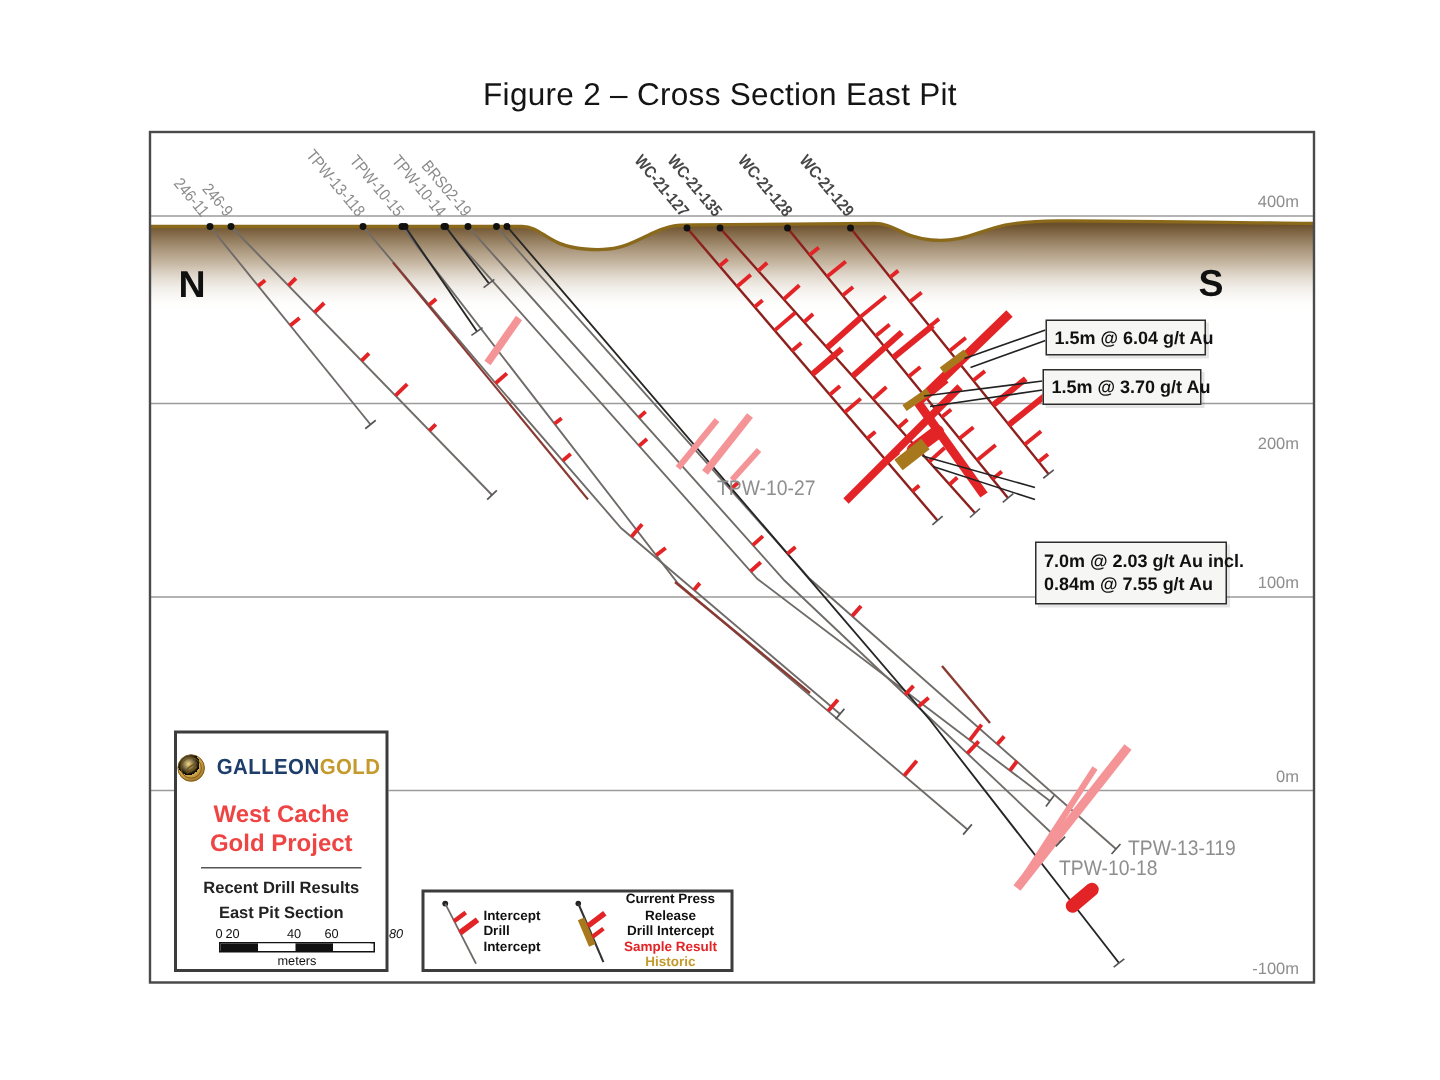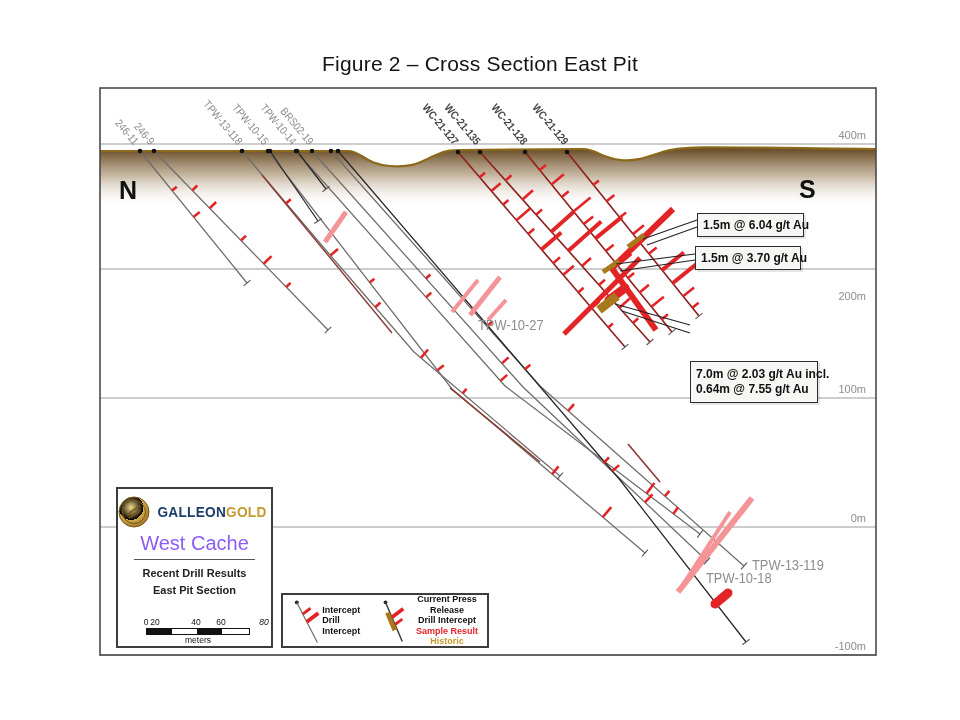--- a/index.html
+++ b/index.html
@@ -13,26 +13,26 @@
             transform:translate(-100%,-100%) rotate(50deg) scaleX(.88)}
   .toplabel.dark{color:#474747;font-weight:700}
   .midlabel{position:absolute;font-size:14px;color:#8e8e8e;white-space:nowrap;
             transform:scaleX(.92);transform-origin:0 50%}
   .elev{position:absolute;width:60px;text-align:right;font-size:11px;color:#8e8e8e}
   .compass{position:absolute;font-size:25px;font-weight:700;color:#101010}
   .callout{position:absolute;background:#f6f6f4;border:1.6px solid #2d2d2d;
            box-shadow:2px 2px 0 rgba(0,0,0,.10);font-weight:700;font-size:12px;
            color:#111;display:flex;flex-direction:column;justify-content:center;
            padding:1px 5px;white-space:nowrap;line-height:15px}
-  .legend-card{position:absolute;left:116px;top:487px;width:157px;height:161px;
+  .legend-card{position:absolute;left:116px;top:487px;width:143px;height:161px;
            background:#fff;border:2px solid #3c3c3c;box-sizing:border-box;text-align:center}
   .logo-row{display:flex;align-items:center;justify-content:center;gap:4px;margin-top:7px}
   .wordmark{font-size:14.5px;font-weight:700;letter-spacing:.3px;transform:scaleX(.94)}
   .wm-galleon{color:#1d3e6b}.wm-gold{color:#c49a2c}
-  .card-title{font-size:20px;font-weight:400;color:#8b5cf6;line-height:19px;margin-top:6px}
+  .card-title{font-size:16px;font-weight:700;color:#ef4444;line-height:19px;margin-top:6px}
   .card-div{height:1px;background:#555;margin:6px 16px 5px 16px}
   .card-sub{font-size:11px;font-weight:600;color:#222;line-height:17px}
   .scalebar-wrap{position:absolute;left:28px;top:128px;width:104px}
   .scalenums{position:relative;height:10px;font-size:8.5px;color:#111}
   .scalenums span{position:absolute;transform:translateX(-50%)}
   .scalebar{display:flex;border:1px solid #111;height:5px;margin-top:1px}
   .seg{width:25px;height:5px}
   .seg.b{background:#111}.seg.w{background:#fff}
   .meters{font-size:8.5px;color:#111;margin-top:0}
   .intercept-legend{position:absolute;left:281px;top:593px;width:208px;height:55px;
@@ -224,21 +224,21 @@
       <div class="elev" style="left: 806px; top: 512px;">0m</div>
       <div class="elev" style="left: 806px; top: 640px;">-100m</div>
       <div class="callout" style="left: 697px; top: 213px; width: 95px; height: 20px;">
         <div>1.5m @ 6.04 g/t Au</div>
       </div>
       <div class="callout" style="left: 695px; top: 246px; width: 94px; height: 20px;">
         <div>1.5m @ 3.70 g/t Au</div>
       </div>
       <div class="callout" style="left: 690px; top: 317px; width: 116px; height: 38px; margin-top: 44px;">
         <div>7.0m @ 2.03 g/t Au incl.</div>
-        <div>0.64m @ 7.55 g/t Au</div>
+        <div>0.84m @ 7.55 g/t Au</div>
       </div>
     </div>
 
   <div class="compass" style="left:119px;top:176px">N</div>
   <div class="compass" style="left:799px;top:175px">S</div>
 
   <div class="legend-card">
     <div class="logo-row">
       <svg width="32" height="32" viewBox="0 0 32 32">
         <defs>
@@ -252,20 +252,21 @@
         <circle cx="16" cy="16" r="15" fill="url(#coinGrad)" stroke="#7a5510" stroke-width="1"></circle>
         <circle cx="16" cy="16" r="11.5" fill="none" stroke="#7a5510" stroke-width="1"></circle>
         <path d="M10,20 C12,14 20,12 22,10 M11,22 C15,19 21,18 22,14" fill="none" stroke="#7a5510" stroke-width="1.4"></path>
       </svg>
       <div class="wordmark">
         <span class="wm-galleon">GALLEON</span><span class="wm-gold">GOLD</span>
       </div>
     </div>
     <div class="card-title">
       <div>West Cache</div>
+      <div>Gold Project</div>
     </div>
     <div class="card-div"></div>
     <div class="card-sub">
       <div>Recent Drill Results</div>
       <div>East Pit Section</div>
     </div>
     <div class="scalebar-wrap">
       <div class="scalenums" id="scalenums">
           <span style="left: 0px;">0</span>
           <span style="left: 9px;">20</span>

